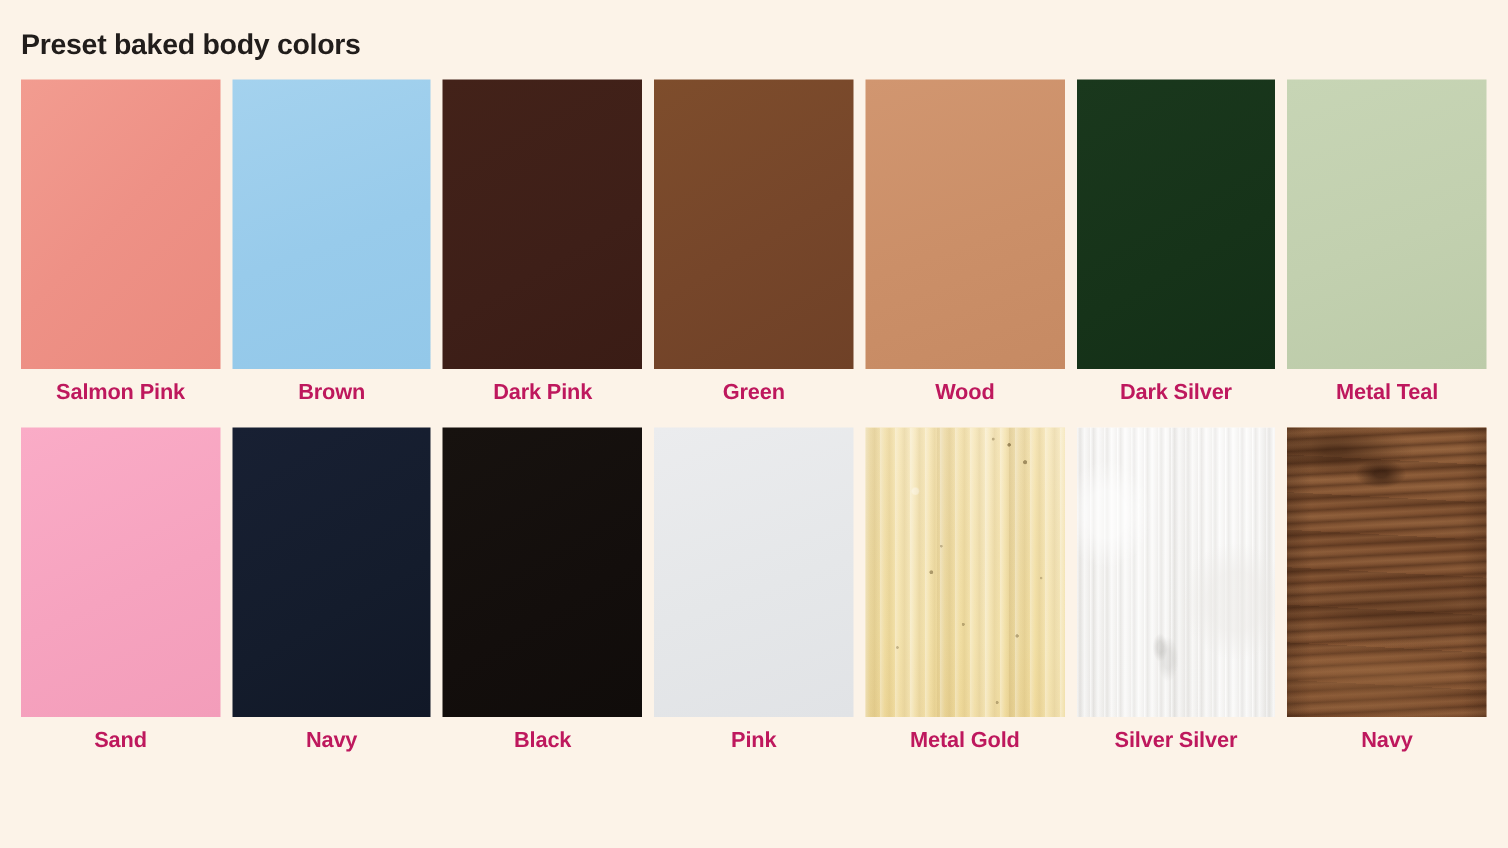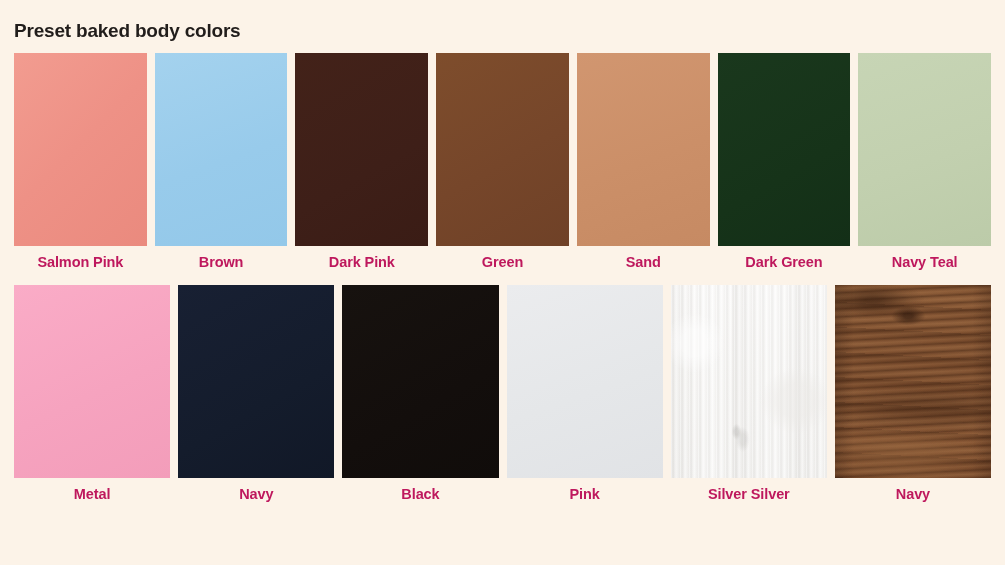--- a/index.html
+++ b/index.html
@@ -173,57 +173,61 @@
         <div class="swatch-label">Dark Pink</div>
       </div>
 
       <div class="swatch-cell">
         <div class="swatch-chip" style="background: linear-gradient(150deg, rgb(126, 77, 44) 0%, rgb(118, 70, 42) 55%, rgb(111, 65, 39) 100%);"></div>
         <div class="swatch-label">Green</div>
       </div>
 
       <div class="swatch-cell">
         <div class="swatch-chip" style="background: linear-gradient(160deg, rgb(209, 150, 112) 0%, rgb(203, 143, 104) 55%, rgb(198, 138, 99) 100%);"></div>
+        <div class="swatch-label">Wood</div>
+      </div>
+
+      <div class="swatch-cell">
+        <div class="swatch-chip" style="background: linear-gradient(150deg, rgb(26, 56, 29) 0%, rgb(22, 51, 25) 60%, rgb(19, 47, 23) 100%);"></div>
+        <div class="swatch-label">Dark Silver</div>
+      </div>
+
+      <div class="swatch-cell">
+        <div class="swatch-chip" style="background: linear-gradient(160deg, rgb(199, 213, 181) 0%, rgb(194, 208, 175) 55%, rgb(188, 203, 169) 100%);"></div>
+        <div class="swatch-label">Metal Teal</div>
+      </div>
+
+    </div>
+
+    <div class="swatch-row">
+
+      <div class="swatch-cell">
+        <div class="swatch-chip" style="background: linear-gradient(155deg, rgb(250, 172, 199) 0%, rgb(246, 163, 191) 55%, rgb(243, 157, 186) 100%);"></div>
         <div class="swatch-label">Sand</div>
-      </div>
-
-      <div class="swatch-cell">
-        <div class="swatch-chip" style="background: linear-gradient(150deg, rgb(26, 56, 29) 0%, rgb(22, 51, 25) 60%, rgb(19, 47, 23) 100%);"></div>
-        <div class="swatch-label">Dark Green</div>
-      </div>
-
-      <div class="swatch-cell">
-        <div class="swatch-chip" style="background: linear-gradient(160deg, rgb(199, 213, 181) 0%, rgb(194, 208, 175) 55%, rgb(188, 203, 169) 100%);"></div>
-        <div class="swatch-label">Navy Teal</div>
-      </div>
-
-    </div>
-
-    <div class="swatch-row">
-
-      <div class="swatch-cell">
-        <div class="swatch-chip" style="background: linear-gradient(155deg, rgb(250, 172, 199) 0%, rgb(246, 163, 191) 55%, rgb(243, 157, 186) 100%);"></div>
-        <div class="swatch-label">Metal</div>
       </div>
 
       <div class="swatch-cell">
         <div class="swatch-chip" style="background: linear-gradient(150deg, rgb(24, 32, 51) 0%, rgb(20, 28, 44) 60%, rgb(17, 24, 39) 100%);"></div>
         <div class="swatch-label">Navy</div>
       </div>
 
       <div class="swatch-cell">
         <div class="swatch-chip" style="background: linear-gradient(150deg, rgb(23, 18, 15) 0%, rgb(19, 14, 12) 60%, rgb(16, 12, 10) 100%);"></div>
         <div class="swatch-label">Black</div>
       </div>
 
       <div class="swatch-cell">
         <div class="swatch-chip" style="background: linear-gradient(160deg, rgb(235, 236, 238) 0%, rgb(229, 231, 233) 55%, rgb(225, 227, 230) 100%);"></div>
         <div class="swatch-label">Pink</div>
       </div>
 
+      <div class="swatch-cell">
+        <div class="swatch-chip tex-gold" style="background: linear-gradient(185deg, rgb(246, 230, 184) 0%, rgb(243, 225, 171) 40%, rgb(242, 223, 164) 72%, rgb(239, 217, 154) 100%);"></div>
+        <div class="swatch-label">Metal Gold</div>
+      </div>
 
       <div class="swatch-cell">
         <div class="swatch-chip tex-silver" style="background: linear-gradient(175deg, rgb(251, 250, 249) 0%, rgb(246, 245, 243) 50%, rgb(242, 241, 239) 100%);"></div>
         <div class="swatch-label">Silver Silver</div>
       </div>
 
       <div class="swatch-cell">
         <div class="swatch-chip tex-wood" style="background: linear-gradient(rgb(140, 91, 55) 0%, rgb(126, 79, 47) 45%, rgb(138, 88, 53) 78%, rgb(122, 75, 44) 100%);"></div>
         <div class="swatch-label">Navy</div>
       </div>

